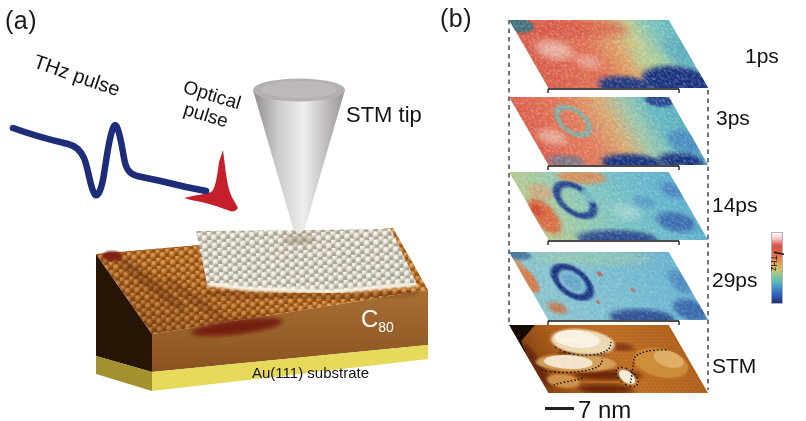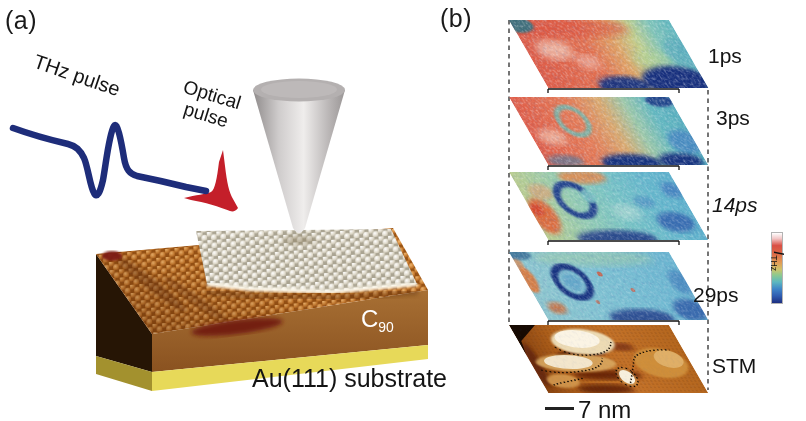--- a/index.html
+++ b/index.html
@@ -9,27 +9,27 @@
   }
   .abs { position:absolute; }
   .panel-tag { font-size:25px; color:#1a1a1a; letter-spacing:0.5px; }
   .tag-a { left:5px; top:6px; }
   .tag-b { left:440px; top:4px; }
   .rot-label { font-size:20px; color:#141414; transform-origin:left top; white-space:nowrap; }
   .thz-label { left:38px; top:50px; transform:rotate(19deg); }
   .optical-label { left:187px; top:76px; transform:rotate(17deg); font-size:19px; line-height:1.12; text-align:center; }
   .stmtip-label { left:346px; top:102px; font-size:22px; }
   .c60-label { left:361px; top:305px; font-size:24px; color:#ffffff; }
-  .substrate-label { left:252px; top:364px; font-size:25px; color:#141414; }
+  .substrate-label { left:252px; top:364px; font-size:15px; color:#141414; }
   .sub { font-size:0.58em; vertical-align:-0.35em; }
   .delay-label { font-size:21px; color:#141414; white-space:nowrap; }
-  .d0 { left:708px; top:44px; }
+  .d0 { left:745px; top:44px; }
   .d1 { left:716px; top:106px; }
-  .d2 { left:712px; top:193px;font-style:italic; }
-  .d3 { left:693px; top:268px;margin-top:15px; }
+  .d2 { left:712px; top:193px; }
+  .d3 { left:712px; top:268px; }
   .d4 { left:712px; top:346px;margin-top:8px; }
   .colorbar {
     left:771px; top:232px; width:10px; height:70px;
     border:1px solid #b3b3b3;
     background:linear-gradient(to bottom,
       #ffffff 0%, #f2c6c6 8%, #d94f44 18%, #dd6a47 30%, #e29b55 42%,
       #cfc36a 52%, #8ec98e 60%, #5cb8c0 70%, #3f85c8 80%, #2f5cb0 90%, #1d2e80 100%);
   }
   .cb-label { left:788px; top:251px; font-size:15px; transform-origin:left top; transform:rotate(90deg); white-space:nowrap; }
   .cb-label .main { font-style:italic; }
@@ -297,23 +297,24 @@
   <div class="abs panel-tag tag-a">(a)</div>
   <div class="abs panel-tag tag-b">(b)</div>
 
   <div class="abs rot-label thz-label">THz pulse</div>
 
   <div class="abs rot-label optical-label">
     <div>Optical</div>
     <div>pulse</div>
   </div>
 
+  <div class="abs rot-label stmtip-label">STM tip</div>
 
   <div class="abs c60-label">
-    <span>C</span><span class="sub">90</span>
+    <span>C</span><span class="sub">80</span>
   </div>
 
   <div class="abs substrate-label">Au(111) substrate</div>
 
   <div class="abs delay-label d0">1ps</div>
   <div class="abs delay-label d1">3ps</div>
   <div class="abs delay-label d2">14ps</div>
   <div class="abs delay-label d3">29ps</div>
   <div class="abs delay-label d4">STM</div>
 

